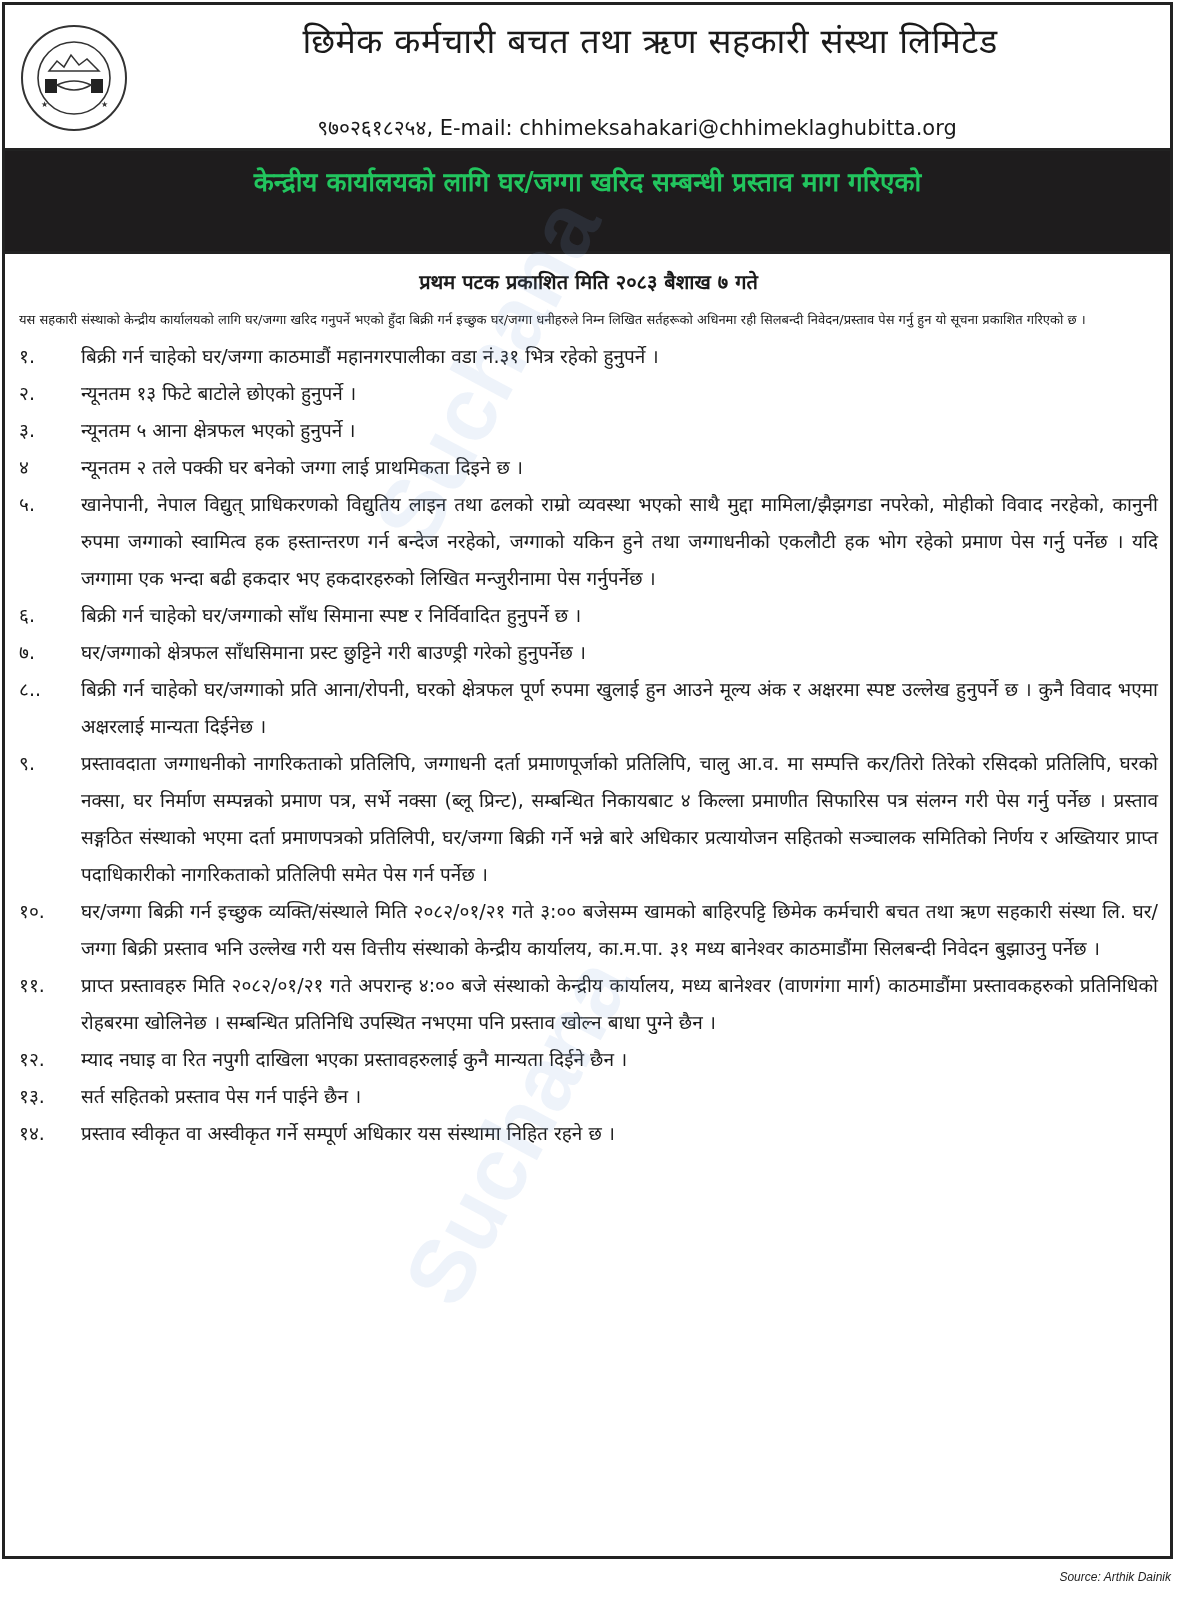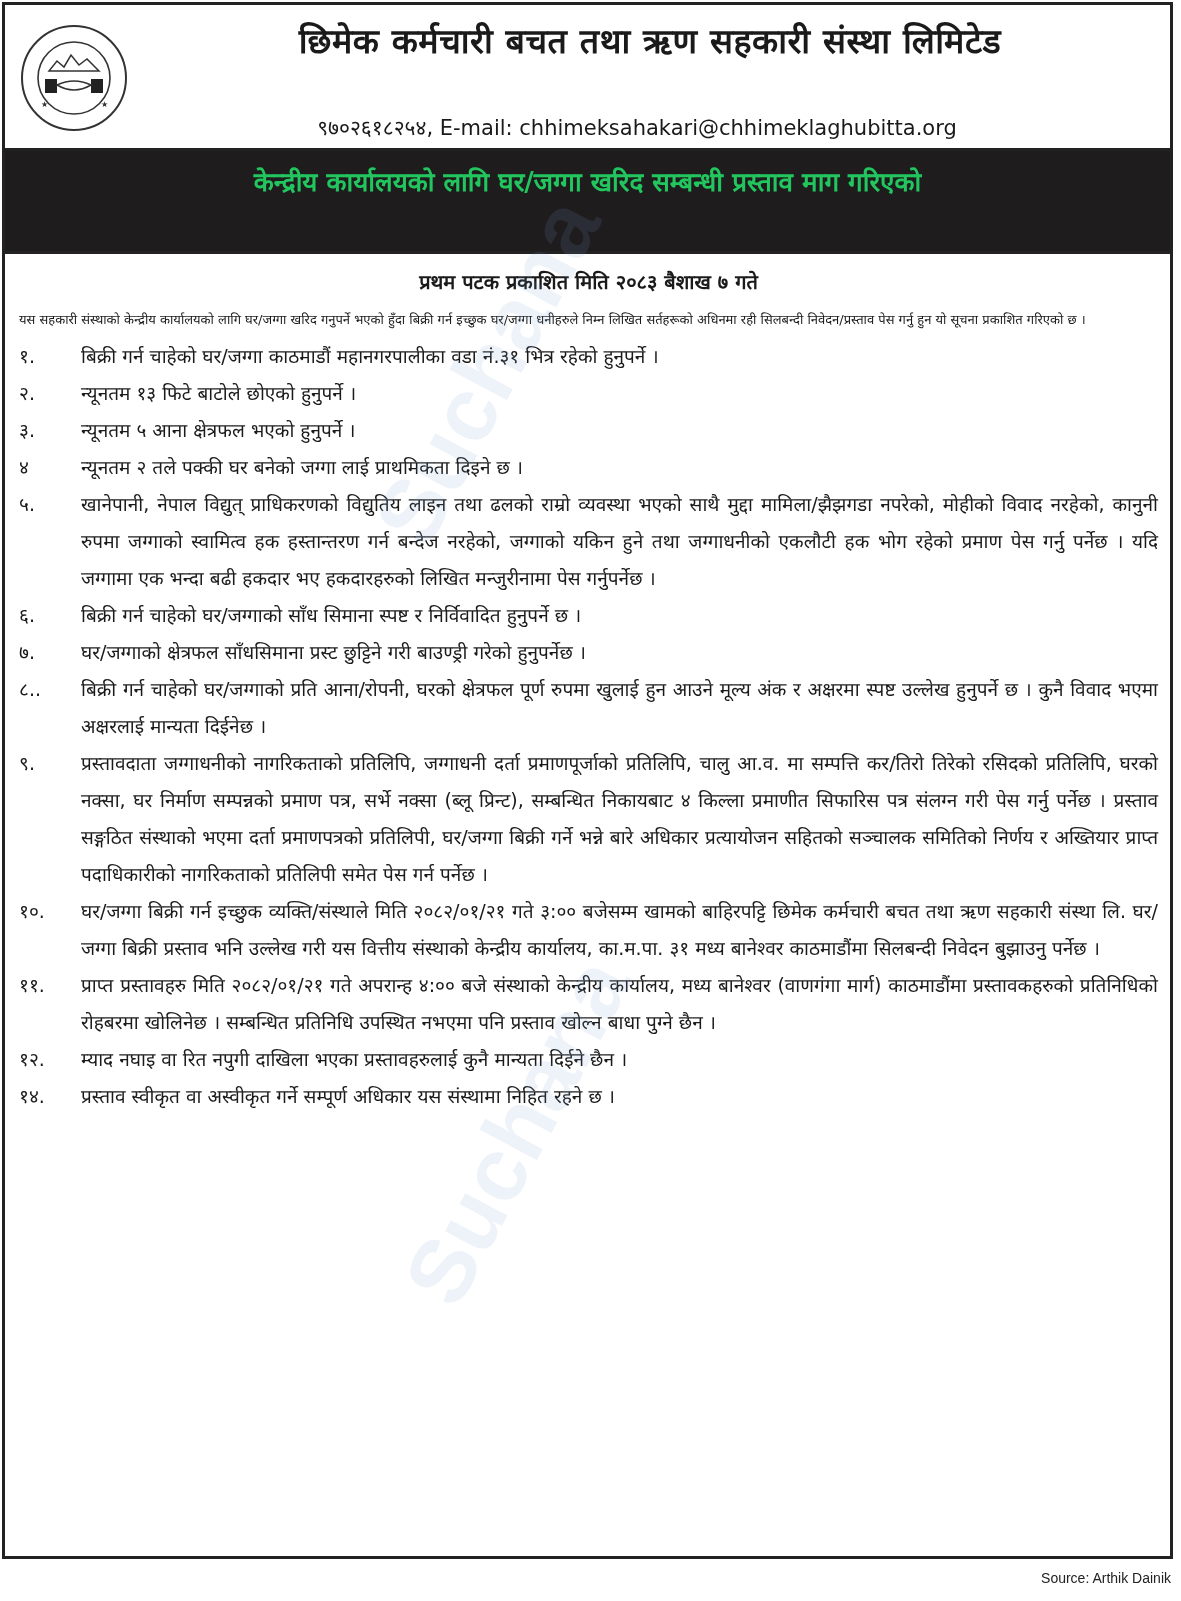--- a/index.html
+++ b/index.html
@@ -1,31 +1,31 @@
 <!DOCTYPE html>
 <html><head>
 <meta charset="utf-8">
 <style>
   html, body { margin: 0; padding: 0; background: #ffffff; }
   body { width: 1181px; height: 1601px; position: relative; overflow: hidden; font-family: "DejaVu Sans", sans-serif; color: #1a1a1a; }
   .notice { position: absolute; left: 2px; top: 2px; width: 1171px; height: 1557px; border: 3px solid #222; box-sizing: border-box; background: #fff; }
   .header { position: relative; height: 143px; border-bottom: 3px solid #222; }
   .logo { position: absolute; left: 14px; top: 18px; width: 110px; height: 110px; }
-  .org-name { position: absolute; left: 165px; top: 12px; width: 960px; text-align: center; font-size: 34px; font-weight: bold; letter-spacing: 0.5px; white-space: nowrap; }
+  .org-name { position: absolute; left: 165px; top: 12px; width: 960px; text-align: center; font-size: 34px; font-weight: normal; letter-spacing: 0.5px; white-space: nowrap; }
   .contact-1 { position: absolute; left: 185px; top: 70px; width: 920px; text-align: center; font-size: 19px; white-space: nowrap; }
   .contact-2 { position: absolute; left: 172px; top: 108px; width: 920px; text-align: center; font-size: 21px; white-space: nowrap; }
   .banner { height: 103px; background: #1e1c1d; color: #22c55e; text-align: center; font-weight: bold; font-size: 26px; line-height: 44px; padding-top: 9px; box-sizing: border-box; border-bottom: 3px solid #222; }
   .banner div { white-space: nowrap; }
   .content { padding: 10px 12px 0 14px; }
   .pub-date { text-align: center; font-size: 20px; font-weight: bold; margin: 4px 0 6px 0; }
   .intro { font-size: 13px; line-height: 37px; text-align: justify; text-align-last: left; margin: 0; }
   .item { display: flex; font-size: 19px; line-height: 37px; }
   .item .num { width: 62px; flex-shrink: 0; }
   .item .txt { flex: 1; text-align: justify; }
-  .source { position: absolute; right: 10px; top: 1570px; font-size: 14px; font-family: "Liberation Sans", sans-serif; color: #222; margin-left: 26px; }
+  .source { position: absolute; right: 10px; top: 1570px; font-size: 12px; font-style: italic; font-family: "Liberation Sans", sans-serif; color: #222; margin-left: 26px; }
   .watermark { position: absolute; left: 300px; top: 320px; transform: rotate(-62deg); font-family: "Liberation Sans", sans-serif; font-weight: bold; font-size: 90px; color: rgba(120,160,220,0.13); pointer-events: none; white-space: nowrap; }
   .watermark2 { top: 1080px; left: 330px; }
 </style>
 </head>
 <body>
 
 <div class="notice">
   <div class="header">
     <svg class="logo" viewBox="0 0 110 110">
       <circle cx="55" cy="55" r="52" fill="none" stroke="#333" stroke-width="2"></circle>
@@ -91,20 +91,24 @@
       </div>
     <div class="item">
         <span class="num">११.</span>
         <span class="txt">प्राप्त प्रस्तावहरु मिति २०८२/०१/२१ गते अपरान्ह ४:०० बजे संस्थाको केन्द्रीय कार्यालय, मध्य बानेश्वर (वाणगंगा मार्ग) काठमाडौंमा प्रस्तावकहरुको प्रतिनिधिको रोहबरमा खोलिनेछ । सम्बन्धित प्रतिनिधि उपस्थित नभएमा पनि प्रस्ताव खोल्न बाधा पुग्ने छैन ।</span>
       </div>
     <div class="item">
         <span class="num">१२.</span>
         <span class="txt">म्याद नघाइ वा रित नपुगी दाखिला भएका प्रस्तावहरुलाई कुनै मान्यता दिईने छैन ।</span>
       </div>
     <div class="item">
+        <span class="num">१३.</span>
+        <span class="txt">सर्त सहितको प्रस्ताव पेस गर्न पाईने छैन ।</span>
+      </div>
+    <div class="item">
         <span class="num">१४.</span>
         <span class="txt">प्रस्ताव स्वीकृत वा अस्वीकृत गर्ने सम्पूर्ण अधिकार यस संस्थामा निहित रहने छ ।</span>
       </div>
   </div>
 </div>
 
 <div class="watermark">Suchana</div>
 <div class="watermark watermark2">Suchana</div>
 
 <div class="source">Source: Arthik Dainik</div>

